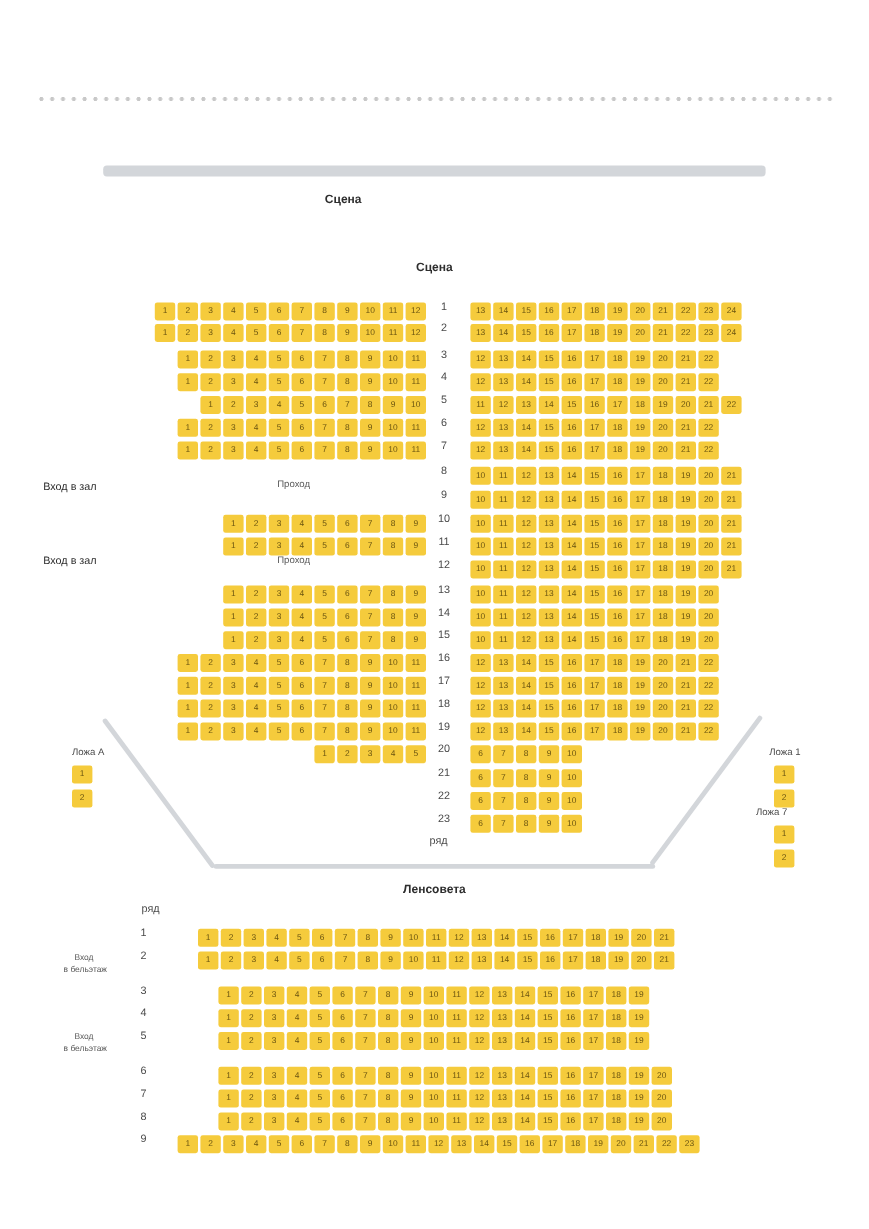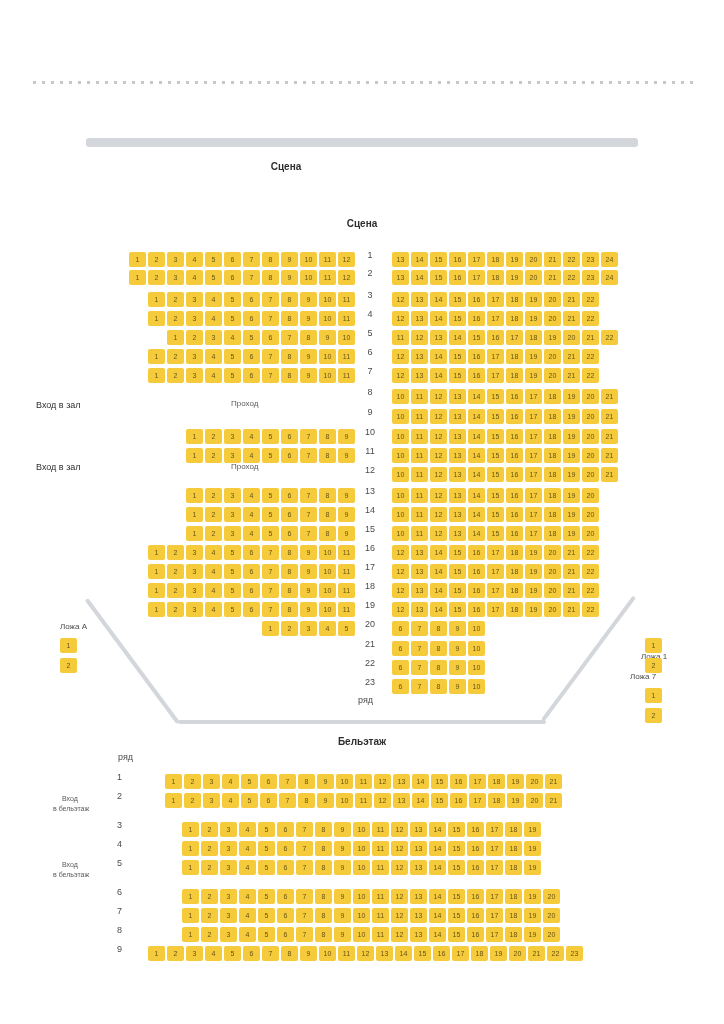--- a/index.html
+++ b/index.html
@@ -162,21 +162,21 @@
 <body>
 
 <div class="page">
 
   <div class="dotted-rule"></div>
 
   <div class="stage-bar"></div>
   <div class="stage-label">Сцена</div>
 
   <div class="section-label" id="parter-label">Сцена</div>
-  <div class="section-label" id="belletage-label">Бельэтаж</div>
+  <div class="section-label" id="belletage-label">Ленсовета</div>
 
   <div class="wall" id="wall-left" style="left: 88px; top: 598px; width: 154.402px; height: 4px; transform: rotate(53.427deg);"></div>
   <div class="wall" id="wall-right" style="left: 636px; top: 598px; width: 154.402px; height: 4px; transform: rotate(126.573deg);"></div>
   <div class="hline" id="wall-bottom" style="left: 178px; top: 720px; width: 368px;"></div>
 
   <div id="parter">
       <div class="row" style="left: 129px; top: 248px;"><span class="seat">1</span><span class="seat">2</span><span class="seat">3</span><span class="seat">4</span><span class="seat">5</span><span class="seat">6</span><span class="seat">7</span><span class="seat">8</span><span class="seat">9</span><span class="seat">10</span><span class="seat">11</span><span class="seat">12</span></div>
       <div class="rownum" style="left: 359px; top: 250px;">1</div>
       <div class="row" style="left: 392px; top: 248px;"><span class="seat">13</span><span class="seat">14</span><span class="seat">15</span><span class="seat">16</span><span class="seat">17</span><span class="seat">18</span><span class="seat">19</span><span class="seat">20</span><span class="seat">21</span><span class="seat">22</span><span class="seat">23</span><span class="seat">24</span></div>
       <div class="row" style="left: 129px; top: 266px;"><span class="seat">1</span><span class="seat">2</span><span class="seat">3</span><span class="seat">4</span><span class="seat">5</span><span class="seat">6</span><span class="seat">7</span><span class="seat">8</span><span class="seat">9</span><span class="seat">10</span><span class="seat">11</span><span class="seat">12</span></div>
@@ -244,21 +244,21 @@
   <div class="bold-label" style="left:36px; top:400px;">Вход в зал</div>
   <div class="bold-label" style="left:36px; top:462px;">Вход в зал</div>
   <div class="small-label" style="left:231px; top:399px;">Проход</div>
   <div class="small-label" style="left:231px; top:462px;">Проход</div>
   <div class="ryad-label" style="left:358px; top:695px;">ряд</div>
 
   <div class="lozha-title" style="left:60px; top:622px;">Ложа А</div>
   <div class="lozha-seat" style="left:60px; top:638px;">1</div>
   <div class="lozha-seat" style="left:60px; top:658px;">2</div>
 
-  <div class="lozha-title" style="left:641px; top:652px;">Ложа 1</div>
+  <div class="lozha-title" style="left:641px; top:622px;">Ложа 1</div>
   <div class="lozha-seat" style="left:645px; top:638px;">1</div>
   <div class="lozha-seat" style="left:645px; top:658px;">2</div>
 
   <div class="lozha-title" style="left:630px; top:672px;">Ложа 7</div>
   <div class="lozha-seat" style="left:645px; top:688px;">1</div>
   <div class="lozha-seat" style="left:645px; top:708px;">2</div>
 
   <div class="ryad-label" style="left:118px; top:752px;">ряд</div>
   <div id="belletage">
       <div class="rownum-left" style="left: 100px; top: 772px;">1</div>

